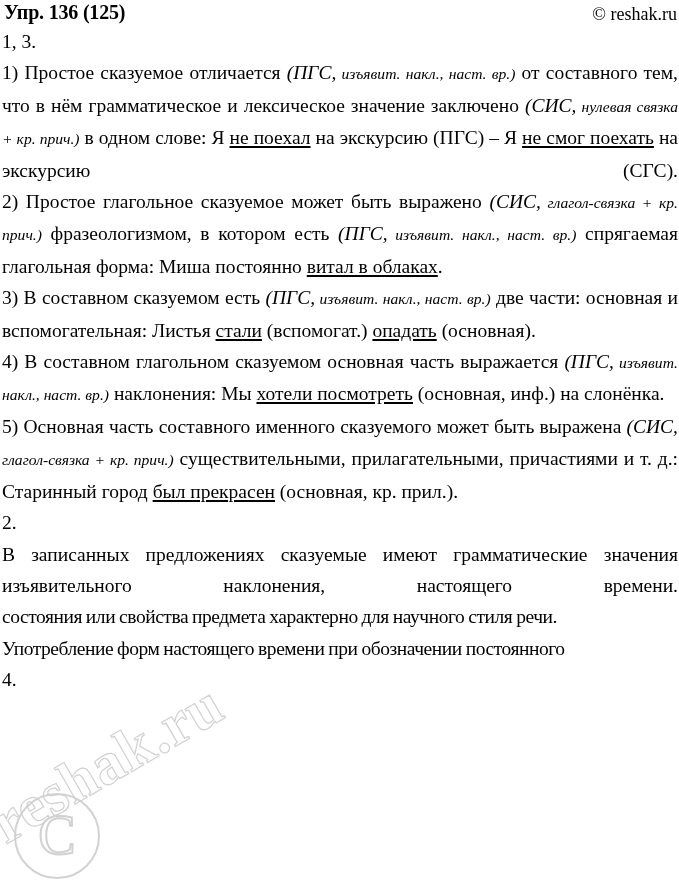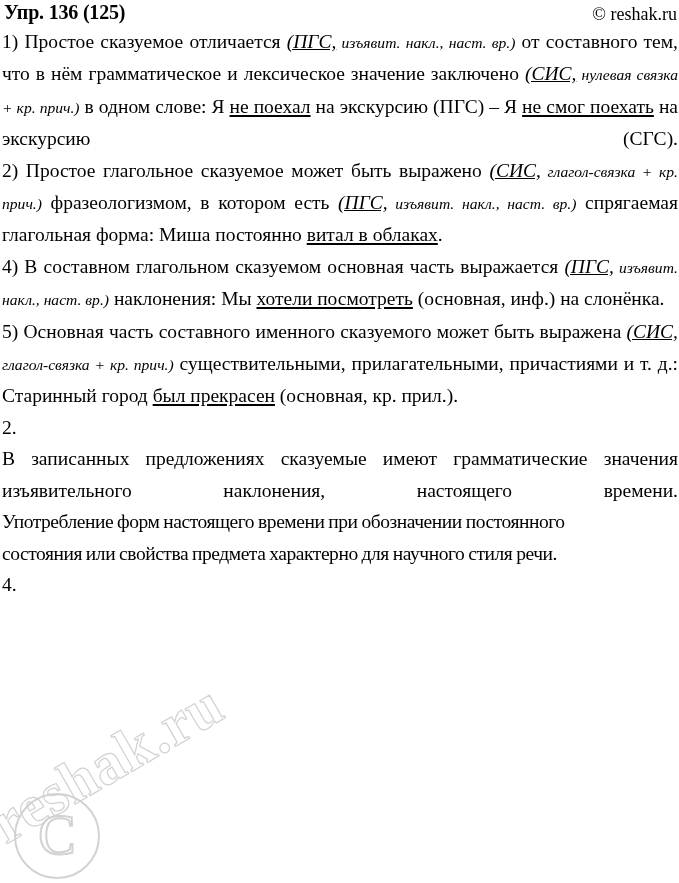--- a/index.html
+++ b/index.html
@@ -93,21 +93,20 @@
     font-size: 19.5px;
     line-height: 31.4px;
     letter-spacing: -0.45px;
     word-spacing: -0.5px;
     white-space: nowrap;
   }
 
   
   .ann {
     font-style: italic;
-    text-decoration: underline;
   }
   .ann-sm {
     font-style: italic;
     font-size: 15.6px;
   }
 
   
   u.pred {
     text-decoration: underline;
     text-decoration-thickness: 1.5px;
@@ -172,33 +171,35 @@
     <div class="wm-text">reshak.ru</div>
   </div>
 
   <div class="content">
 
     <div class="header-row">
       <div class="ex-title">Упр. 136 (125)</div>
       <div class="site-credit">© reshak.ru</div>
     </div>
 
+    <div class="marker">1, 3.</div>
 
     <p class="para full-justify"><span>1)</span><span> Простое сказуемое отличается </span><span class="ann">(ПГС,</span><span class="ann-sm"> изъявит. накл., наст. вр.)</span><span> от составного тем, что в нём грамматическое и лексическое значение заключено </span><span class="ann">(СИС,</span><span class="ann-sm"> нулевая связка + кр. прич.)</span><span> в одном слове: Я </span><u class="pred">не поехал</u><span> на экскурсию (ПГС) – Я </span><u class="pred">не смог поехать</u><span> на экскурсию (СГС).</span></p>
 
     <p class="para last-left"><span>2)</span><span> Простое глагольное сказуемое может быть выражено </span><span class="ann">(СИС,</span><span class="ann-sm"> глагол-связка + кр. прич.)</span><span> фразеологизмом, в котором есть </span><span class="ann">(ПГС,</span><span class="ann-sm"> изъявит. накл., наст. вр.)</span><span> спрягаемая глагольная форма: Миша постоянно </span><u class="pred">витал в облаках</u><span>.</span></p>
 
+    <p class="para last-left"><span>3)</span><span> В составном сказуемом есть </span><span class="ann">(ПГС,</span><span class="ann-sm"> изъявит. накл., наст. вр.)</span><span> две части: основная и вспомогательная: Листья </span><u class="pred">стали</u><span> (вспомогат.) </span><u class="pred">опадать</u><span> (основная).</span></p>
 
     <p class="para last-left"><span>4)</span><span> В составном глагольном сказуемом основная часть выражается </span><span class="ann">(ПГС,</span><span class="ann-sm"> изъявит. накл., наст. вр.)</span><span> наклонения: Мы </span><u class="pred">хотели посмотреть</u><span> (основная, инф.) на слонёнка.</span></p>
 
     <p class="para last-left"><span>5)</span><span> Основная часть составного именного сказуемого может быть выражена </span><span class="ann">(СИС,</span><span class="ann-sm"> глагол-связка + кр. прич.)</span><span> существительными, прилагательными, причастиями и т. д.: Старинный город </span><u class="pred">был прекрасен</u><span> (основная, кр. прил.).</span></p>
 
     <div class="marker">2.</div>
 
     <p class="para full-justify">В записанных предложениях сказуемые имеют грамматические значения изъявительного наклонения, настоящего времени.</p>
+    <span class="tight">состояния или свойства предмета характерно для научного стиля речи.</span>
     <span class="tight">Употребление форм настоящего времени при обозначении постоянного</span>
-    <span class="tight">состояния или свойства предмета характерно для научного стиля речи.</span>
 
     <div class="marker">4.</div>
 
 
   </div>
 </div>
 
 </body></html>

